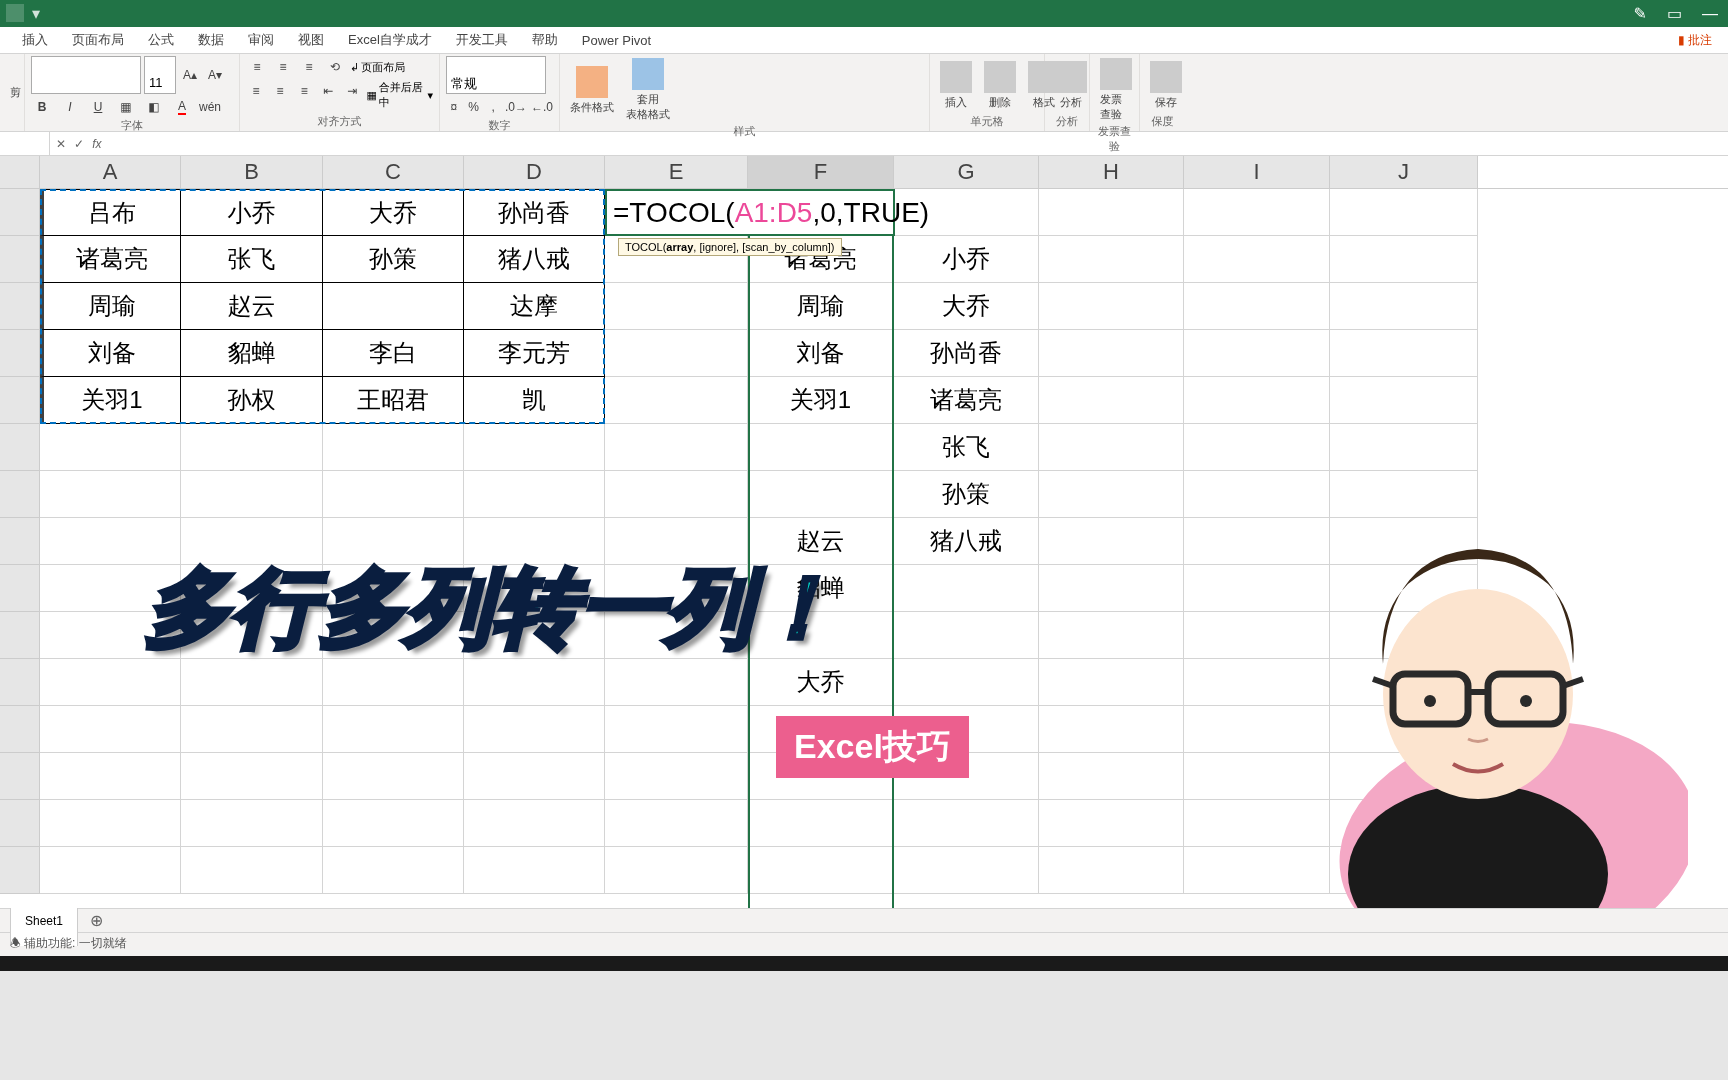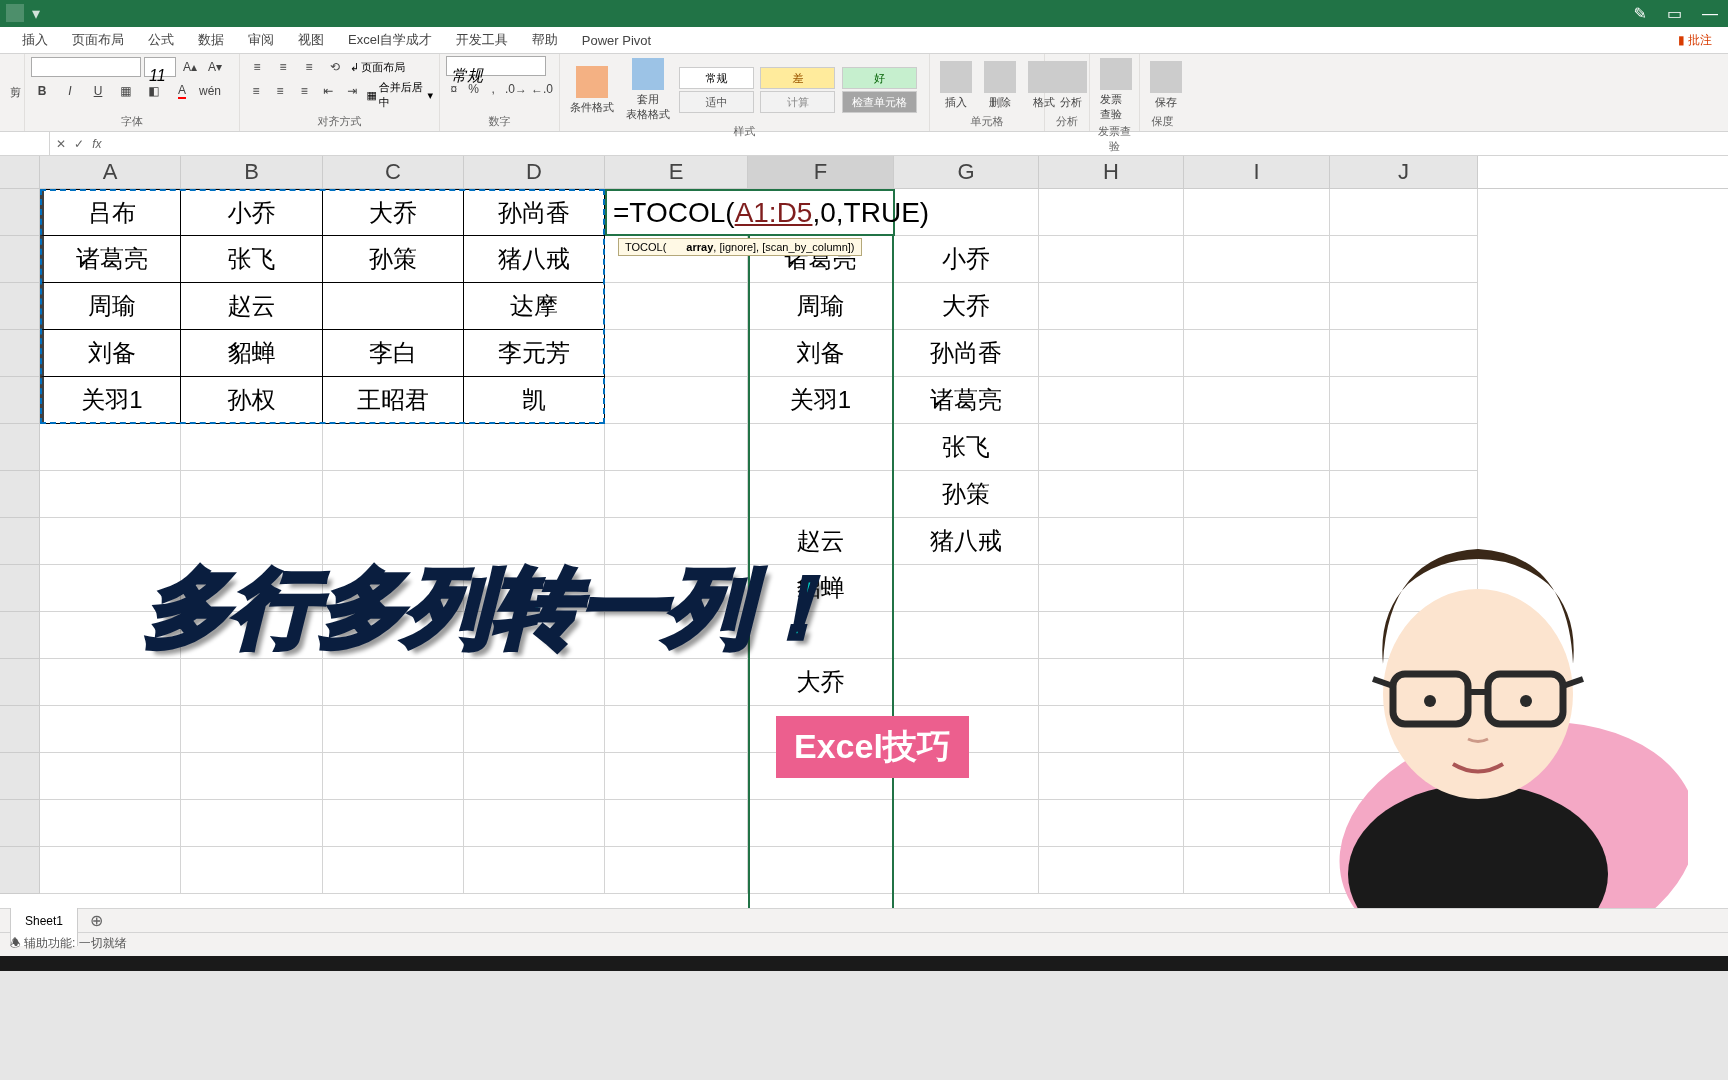--- a/index.html
+++ b/index.html
@@ -22,44 +22,44 @@
 .ribbon-btn { display: flex; flex-direction: column; align-items: center; padding: 2px 4px; cursor: pointer; font-size: 11px; color: #444; }
 .ribbon-btn .icon { width: 20px; height: 20px; background: #ccc; margin-bottom: 2px; }
 .ribbon-btn.big .icon { width: 32px; height: 32px; }
 .style-cell { display: inline-block; width: 75px; height: 22px; border: 1px solid #ccc; font-size: 11px; text-align: center; line-height: 20px; margin: 1px; }
 .style-cell.g1 { background: #fff; color: #000; }
 .style-cell.g2 { background: #ffeb9c; color: #9c5700; }
 .style-cell.g3 { background: #c6efce; color: #006100; }
 .style-cell.g4 { background: #f2f2f2; color: #555; }
 .style-cell.g5 { background: #f2f2f2; color: #888; }
 .style-cell.g6 { background: #a5a5a5; color: #fff; }
-.ribbon-combo { border: 1px solid #ababab; background: #fff; font-size: 16px; padding: 9px 4px; height: 20px; display: inline-block; width: 60px; font-style: italic; }
+.ribbon-combo { border: 1px solid #ababab; background: #fff; font-size: 13px; padding: 18px 4px; height: 20px; display: inline-block; width: 60px; }
 .ribbon-small-btn { width: 22px; height: 22px; display: inline-flex; align-items: center; justify-content: center; font-size: 12px; color: #444; cursor: pointer; }
 
 .formula-bar { background: #fff; height: 24px; display: flex; align-items: center; border-bottom: 1px solid #d4d4d4; font-size: 12px; }
 .name-box { width: 50px; border-right: 1px solid #d4d4d4; padding: 0 6px; height: 100%; display: flex; align-items: center; }
 .fb-btns { display: flex; align-items: center; padding: 0 6px; gap: 8px; color: #666; }
 .fb-formula { flex: 1; padding: 0 8px; font-family: Calibri, monospace; }
 
 .sheet-area { position: relative; background: #fff; height: 752px; overflow: hidden; }
 .col-headers { display: flex; height: 33px; border-bottom: 1px solid #ccc; }
 .corner { width: 40px; background: #e6e6e6; border-right: 1px solid #ccc; }
 .col-h { background: #e6e6e6; border-right: 1px solid #ccc; display: flex; align-items: center; justify-content: center; font-size: 22px; color: #444; }
 .col-h.sel { background: #d2d2d2; }
 .row { display: flex; height: 47px; }
 .row-h { width: 40px; background: #e6e6e6; border-right: 1px solid #ccc; border-bottom: 1px solid #ccc; display: flex; align-items: center; justify-content: center; font-size: 14px; color: #444; }
 .cell { border-right: 1px solid #d4d4d4; border-bottom: 1px solid #d4d4d4; display: flex; align-items: center; justify-content: center; font-size: 24px; color: #000; position: relative; background: #fff; }
 .cell.bordered { border-right: 1px solid #000; border-bottom: 1px solid #000; }
 .cell.bordered-top { border-top: 1px solid #000; }
 .cell.bordered-left { border-left: 4px solid #404040; }
 
 .editing-cell { position: absolute; z-index: 100; background: #fff; border: 2px solid #217346; display: flex; align-items: center; padding: 0 6px; font-size: 28px; font-family: Calibri; }
-.formula-ref { color: #7f1d1d; text-decoration: underline; }
+.formula-ref { color: #ec4899; }
 .tooltip { position: absolute; background: #fff9e5; border: 1px solid #b4a87a; font-size: 11px; padding: 2px 6px; z-index: 101; }
-.tooltip b { font-weight: bold; margin-left: 20px; }
+.tooltip b { font-weight: bold; }
 .marquee-range { position: absolute; border: 2px dashed #0070c0; z-index: 90; pointer-events: none; }
 .active-col-border { position: absolute; border-left: 2px solid #217346; border-right: 2px solid #217346; pointer-events: none; z-index: 50; }
 
 .overlay-text { position: absolute; z-index: 200; pointer-events: none; }
 .overlay-text .big1 { font-size: 85px; font-weight: 900; color: #fff200; -webkit-text-stroke: 5px #0a1e3f; text-shadow: 6px 6px 4px rgba(0,0,0,0.4); font-style: italic; letter-spacing: 2px; }
 .overlay-text .big2 { font-size: 85px; font-weight: 900; color: #00e0d0; -webkit-text-stroke: 5px #0a1e3f; text-shadow: 6px 6px 4px rgba(0,0,0,0.4); font-style: italic; letter-spacing: 2px; }
 
 .pink-label { position: absolute; background: #ec5f8e; color: #fff; font-size: 34px; font-weight: bold; padding: 8px 18px; z-index: 210; }
 .avatar { position: absolute; right: 40px; bottom: -60px; z-index: 205; }
 .avatar svg { width: 420px; height: 500px; }
@@ -180,32 +180,20 @@
     <div class="group-content">
       <div class="ribbon-btn big">
           <div class="icon" style="background:#f4b183"></div>
           <span>条件格式</span>
         </div>
       <div class="ribbon-btn big">
           <div class="icon" style="background:#9cc3e6"></div>
           <span>套用</span>
           <span>表格格式</span>
         </div>
-      <div>
-        <div>
-          <span class="style-cell g1">常规</span>
-          <span class="style-cell g2">差</span>
-          <span class="style-cell g3">好</span>
-        </div>
-        <div>
-          <span class="style-cell g4">适中</span>
-          <span class="style-cell g5">计算</span>
-          <span class="style-cell g6">检查单元格</span>
-        </div>
-      </div>
     </div>
     <div class="group-label">样式</div>
   </div>
 
   <div class="ribbon-group" style="width:115px">
     <div class="group-content">
       <div class="ribbon-btn big">
           <div class="icon"></div>
           <span>插入</span>
         </div>

